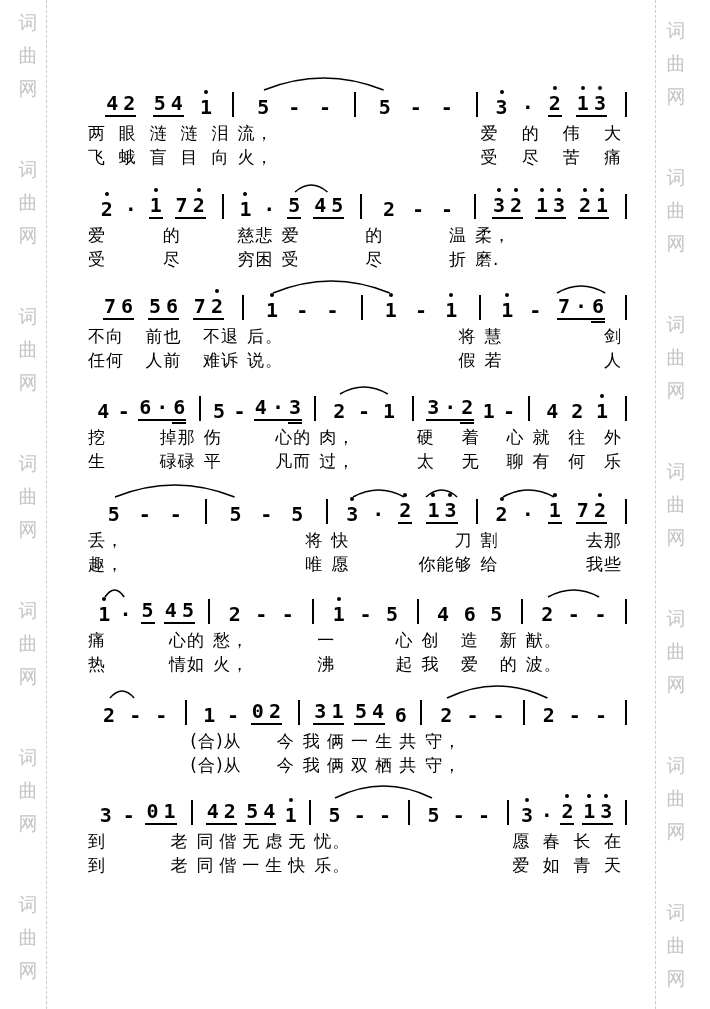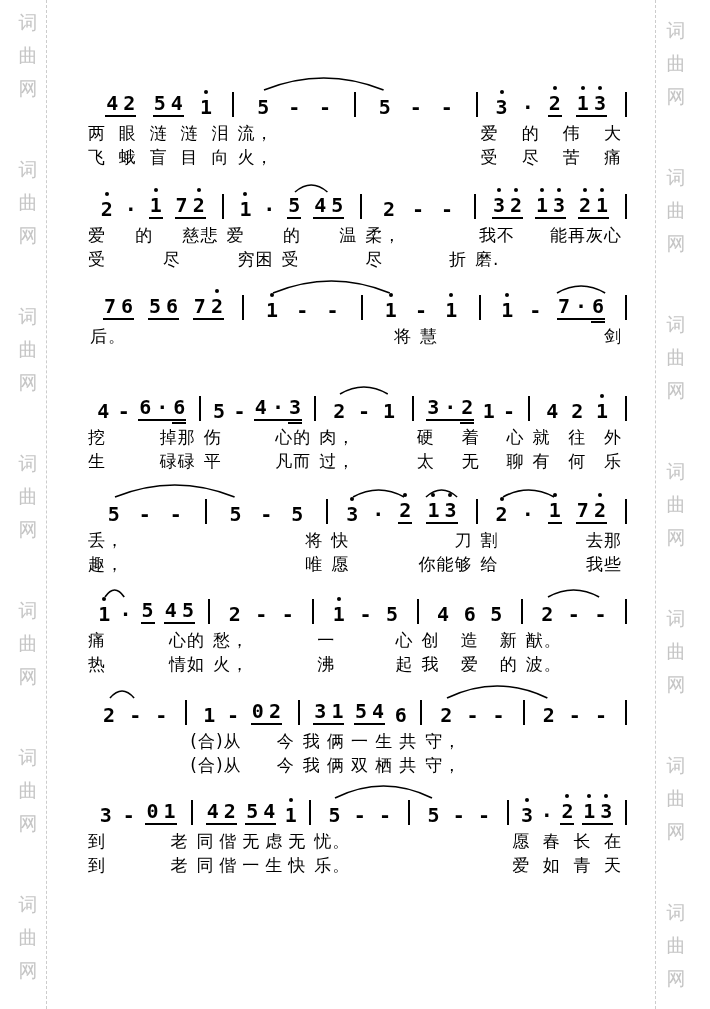--- a/index.html
+++ b/index.html
@@ -322,24 +322,20 @@
           <div class="lyr-seg" style="flex: 7 1 50px;">
             <span class="chunk">爱</span>
             <span class="chunk">的</span>
             <span class="chunk">温</span>
           </div>
           <div class="lyrspacer"></div>
           <div class="lyr-seg single" style="flex: 5 1 50px;">
             <span class="chunk">柔，</span>
           </div>
           <div class="lyrspacer"></div>
-          <div class="lyr-seg" style="flex: 8 1 50px;">
-            <span class="chunk">我不</span>
-            <span class="chunk">能再灰心</span>
-          </div>
           <div class="lyrspacer"></div>
         </div>
         <div class="row lyr" style="top: 60px;">
           <div class="lyr-seg" style="flex: 7 1 50px;">
             <span class="chunk">受</span>
             <span class="chunk">尽</span>
             <span class="chunk">穷困</span>
           </div>
           <div class="lyrspacer"></div>
           <div class="lyr-seg" style="flex: 7 1 50px;">
@@ -416,32 +412,58 @@
               <span class="grp">
                 <span class="cell">7</span>
                 <span class="cell">·</span>
                 <span class="cell dbl">6<span class="dline"></span></span>
               </span>
             </span>
           </div>
           <div class="barline"></div>
         </div>
         <div class="row lyr" style="top: 36px;">
+          <div class="lyr-seg" style="flex: 8 1 50px;">
+            <span class="chunk">不向</span>
+            <span class="chunk">前也</span>
+            <span class="chunk">不退</span>
+          </div>
           <div class="lyrspacer"></div>
           <div class="lyr-seg single" style="flex: 5 1 50px;">
             <span class="chunk">后。</span>
           </div>
           <div class="lyrspacer"></div>
           <div class="lyr-seg end" style="flex: 5 1 50px;">
             <span class="chunk">将</span>
           </div>
           <div class="lyrspacer"></div>
           <div class="lyr-seg" style="flex: 7 1 50px;">
             <span class="chunk">慧</span>
             <span class="chunk">剑</span>
+          </div>
+          <div class="lyrspacer"></div>
+        </div>
+        <div class="row lyr" style="top: 60px;">
+          <div class="lyr-seg" style="flex: 8 1 50px;">
+            <span class="chunk">任何</span>
+            <span class="chunk">人前</span>
+            <span class="chunk">难诉</span>
+          </div>
+          <div class="lyrspacer"></div>
+          <div class="lyr-seg single" style="flex: 5 1 50px;">
+            <span class="chunk">说。</span>
+          </div>
+          <div class="lyrspacer"></div>
+          <div class="lyr-seg end" style="flex: 5 1 50px;">
+            <span class="chunk">假</span>
+          </div>
+          <div class="lyrspacer"></div>
+          <div class="lyr-seg" style="flex: 7 1 50px;">
+            <span class="chunk">若</span>
+            <span class="chunk">人</span>
           </div>
           <div class="lyrspacer"></div>
         </div>
         <svg class="slur-svg" width="118.796875" height="13" style="left: 187.055px; top: -10px;">
           <path d="M1 13 Q 59.3984375 -11 117.796875 13" fill="none" stroke="#000000" stroke-width="1.6"></path>
         </svg>
         <svg class="slur-svg" width="50.140625" height="8" style="left: 471px; top: -5px;">
           <path d="M1 8 Q 25.0703125 -6 49.140625 8" fill="none" stroke="#000000" stroke-width="1.6"></path>
         </svg>
       </div>

